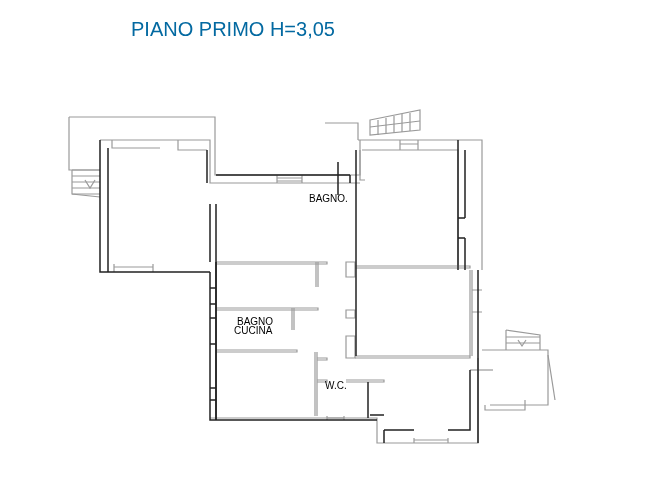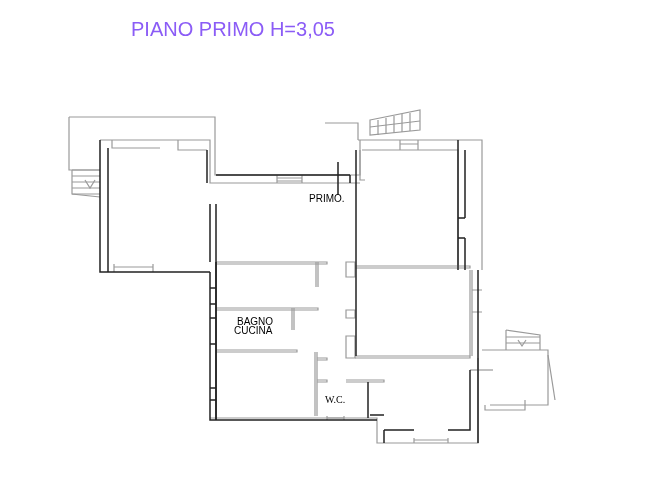--- a/index.html
+++ b/index.html
@@ -1,17 +1,17 @@
 <!DOCTYPE html>
 <html><head>
   <meta charset="utf-8">
   <style>
     html, body { margin: 0; padding: 0; background: #ffffff; }
     body { width: 648px; height: 492px; position: relative; overflow: hidden; font-family: "Liberation Sans", sans-serif; }
-    .title { position: absolute; left: 131px; top: 18px; font-size: 20px; color: #8b5cf6; letter-spacing: 0px; white-space: nowrap; }
+    .title { position: absolute; left: 131px; top: 18px; font-size: 20px; color: #0369a1; letter-spacing: 0px; white-space: nowrap; }
     svg.plan { position: absolute; left: 0; top: 0; }
     .lbl { position: absolute; font-size: 10px; color: #000; white-space: nowrap; }
   </style>
 </head>
 <body>
 
 <div class="title">PIANO PRIMO H=3,05</div>
 
 <svg class="plan" width="648" height="492" viewBox="0 0 648 492">
   <g fill="none" stroke="#9a9a9a" stroke-width="1.2">
@@ -82,16 +82,16 @@
     <path d="M356,150 V262"></path>
     <path d="M356,262 V356"></path>
     <path d="M458,140 V270 M465,150 V218 M458,218 H465 M458,238 H465 M465,238 V270"></path>
     <path d="M478,270 V443"></path>
     <path d="M368,382 V418"></path>
     <path d="M384,443 V430 M384,430 H414 M448,430 H470 V370"></path>
     <path d="M370,415 H384"></path>
   </g>
 </svg>
 
-<div class="lbl" style="left:309px; top:193px;">PRIMO.</div>
+<div class="lbl" style="left:309px; top:193px;">BAGNO.</div>
 <div class="lbl" style="left:234px; top:281px;margin-top:44px;">CUCINA</div>
 <div class="lbl" style="left:229px; top:316px;padding-left:8px;">BAGNO</div>
-<div class="lbl" style="left:325px; top:394px;font-family:Liberation Serif, serif;">W.C.</div>
+<div class="lbl" style="left:325px; top:380px;">W.C.</div>
 
 </body></html>

